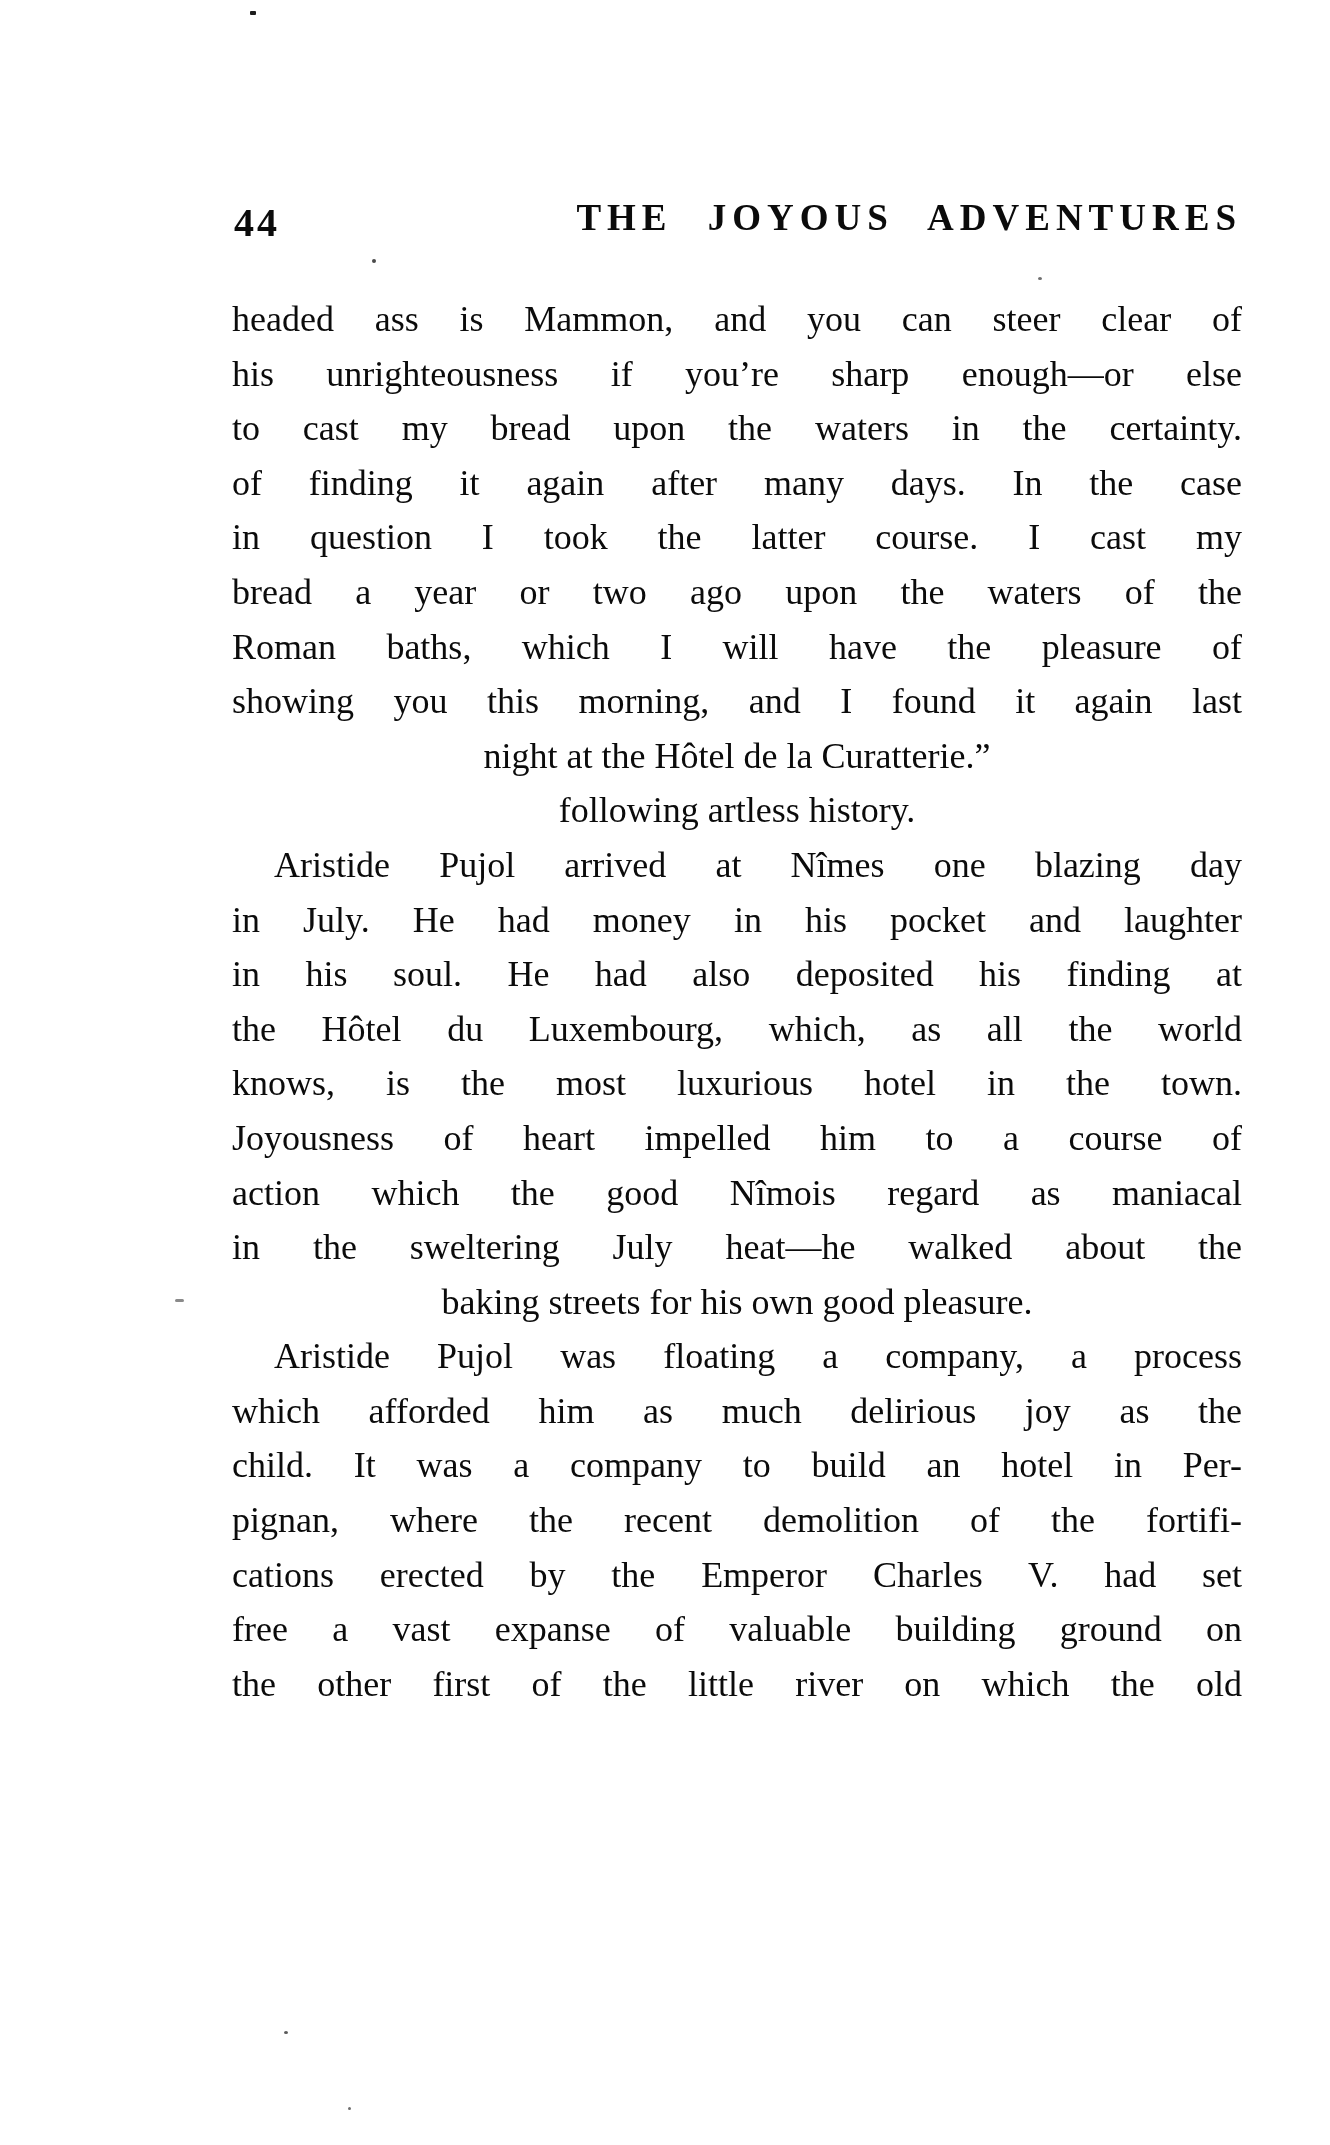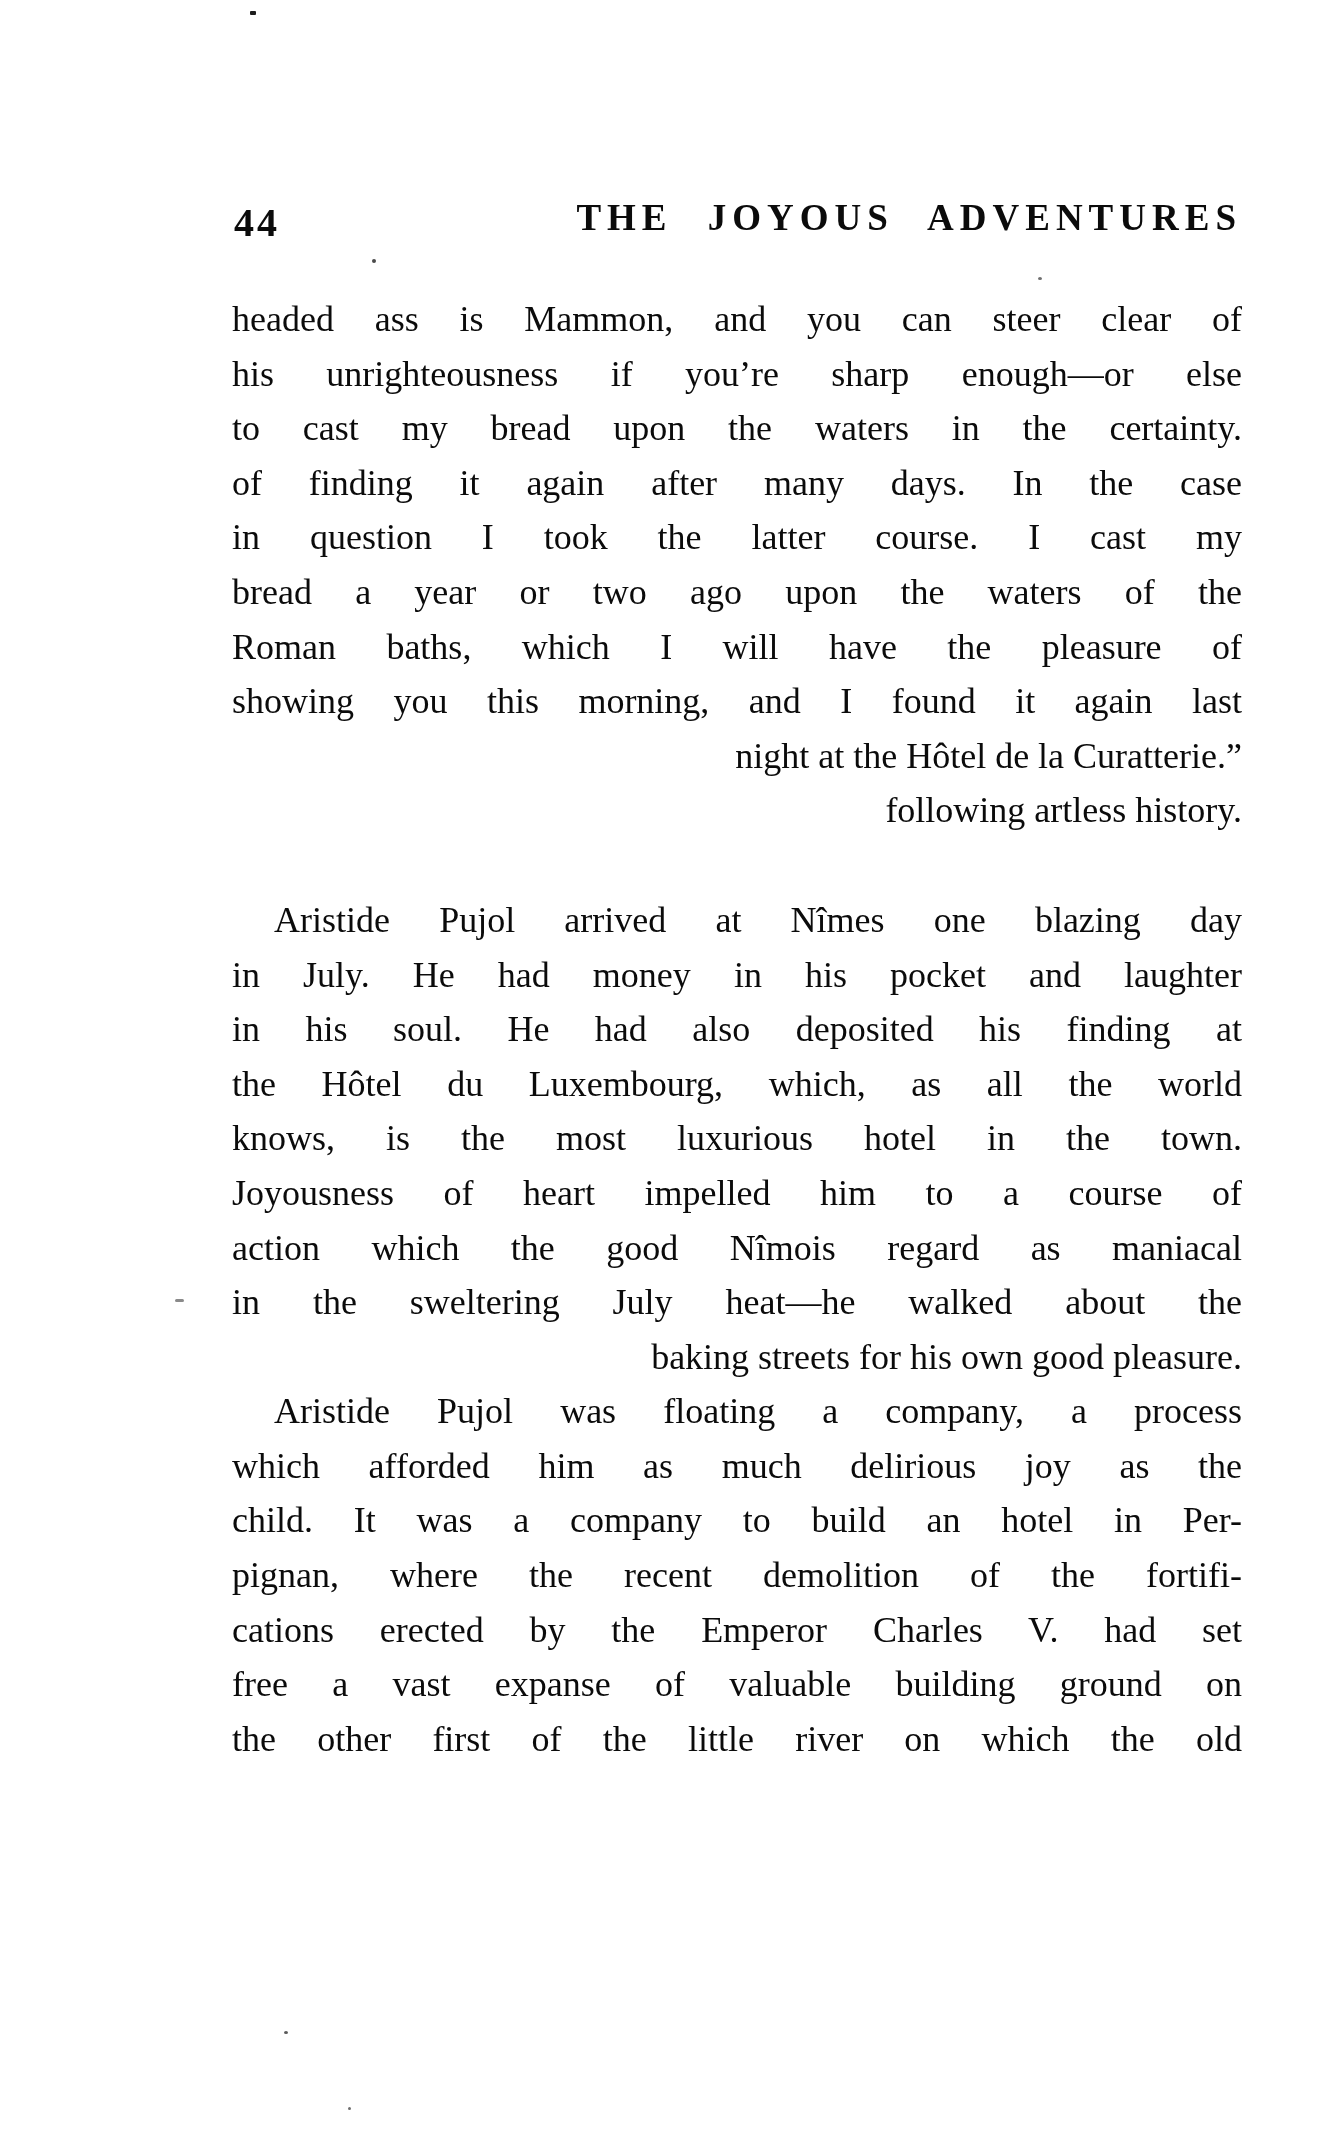--- a/index.html
+++ b/index.html
@@ -21,23 +21,23 @@
     font-size:37px;font-weight:700;
     letter-spacing:6px;word-spacing:20px;
     white-space:nowrap;
   }
   .bodytext{
     position:absolute;top:292px;left:232px;width:1010px;
     font-size:36px;line-height:54.6px;
   }
   .line{min-height:54.6px;}
   .j{text-align:justify;text-align-last:justify;-moz-text-align-last:justify;}
-  .r{text-align:right;}
+  .r{text-align:center;}
   .ind{text-indent:42px;}
-  .gap{margin-top:55px;}
+  .gap{}
   .speck{position:absolute;border-radius:50%;}
   #sp1{left:250px;top:11px;width:6px;height:4px;background:#1d1d1d;border-radius:1px;}
   #sp2{left:372px;top:259px;width:4px;height:4px;background:#4a4a4a;}
   #sp3{left:1038px;top:277px;width:4px;height:3px;background:#6e6e6e;}
   #sp4{left:175px;top:1299px;width:9px;height:3px;background:#8a8a8a;border-radius:2px;}
   #sp5{left:284px;top:2031px;width:4px;height:3px;background:#5a5a5a;}
   #sp6{left:348px;top:2107px;width:3px;height:3px;background:#6e6e6e;}
 </style>
 </head>
 <body>

